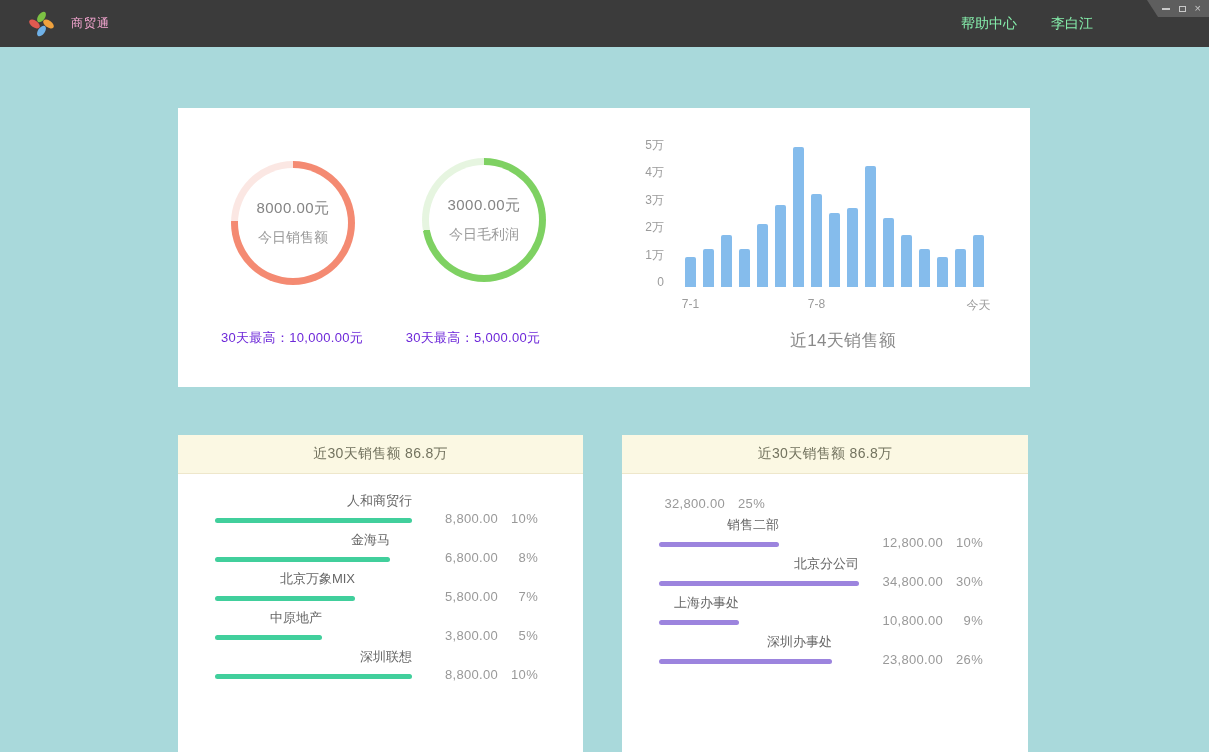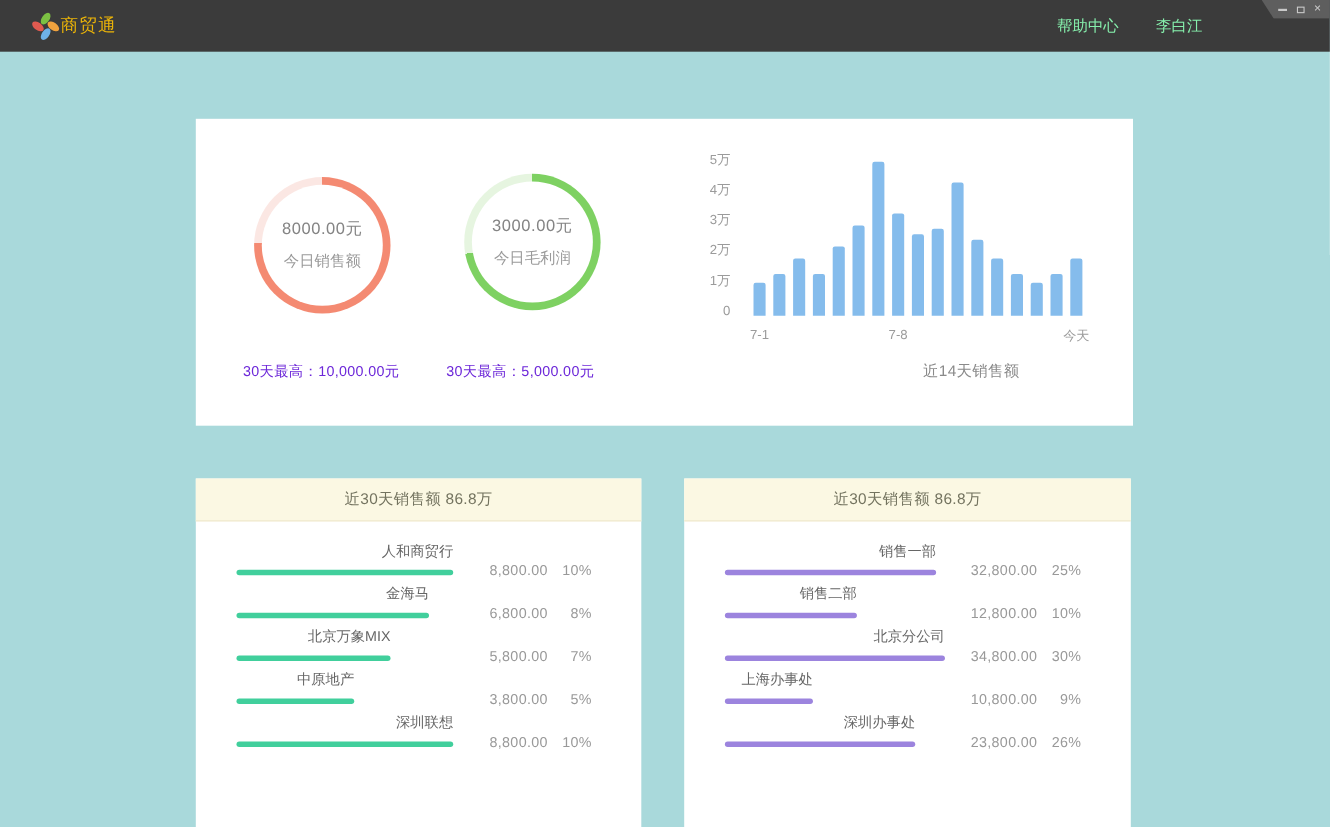--- a/index.html
+++ b/index.html
@@ -4,21 +4,21 @@
 <style>
   html,body{margin:0;padding:0;}
   body{width:1209px;height:752px;overflow:hidden;}
   .app{position:relative;width:1209px;height:752px;background:#a9d9db;
        font-family:"Liberation Sans","DejaVu Sans",sans-serif;}
 
   
   .topbar{position:absolute;top:0;left:0;right:0;height:47px;background:#3b3b3b;
           display:flex;align-items:center;padding-left:28px;box-sizing:border-box;}
   .logo{display:flex;align-items:center;}
-  .app-title{color:#eab308;font-size:16px;letter-spacing:1px;}
+  .app-title{color:#f9a8d4;font-size:12px;margin-left:16px;letter-spacing:1px;}
   .topnav{margin-left:auto;display:flex;gap:34px;margin-right:116px;}
   .nav-item{color:#86efac;font-size:14px;text-decoration:none;cursor:pointer;}
   .winctrl{position:absolute;top:0;right:0;width:62px;height:17px;background:#5e5e5e;
            clip-path:polygon(0 0,100% 0,100% 100%,11px 100%);
            display:flex;align-items:center;justify-content:flex-end;gap:9px;
            padding-right:8px;box-sizing:border-box;}
   .wbtn{display:flex;align-items:center;justify-content:center;cursor:pointer;height:100%;}
   .glyph-min{display:block;width:8px;height:2px;background:#c9c9c9;}
   .glyph-max{display:block;width:7px;height:6px;border:1px solid #c9c9c9;box-sizing:border-box;}
   .glyph-x{color:#c9c9c9;font-size:11px;line-height:1;}
@@ -31,21 +31,21 @@
   .gauge{position:absolute;width:124px;height:124px;border-radius:50%;}
   .g0{left:53px;top:53px;}
   .g1{left:244px;top:50px;}
   .gauge-inner{position:absolute;inset:7px;background:#ffffff;border-radius:50%;
                display:flex;flex-direction:column;align-items:center;justify-content:center;gap:11px;}
   .gauge-value{font-size:15px;color:#848484;letter-spacing:.5px;}
   .gauge-label{font-size:14px;color:#9a9a9a;}
   .fn{position:absolute;top:221px;transform:translateX(-50%);white-space:nowrap;
       font-size:13px;color:#6d28d9;letter-spacing:.3px;}
   .fn0{left:114px;} .fn1{left:295px;}
-  .chart-title{left:665px;color:#8a8a8a;font-size:14px;margin-left:40px;}
+  .chart-title{left:665px;color:#8a8a8a;font-size:17px;}
 
   
   .chart{position:absolute;left:460px;top:8px;width:380px;height:171px;}
   .yaxis{position:absolute;left:0;top:0;bottom:0;width:26px;}
   .ytick{position:absolute;right:0;font-size:12px;color:#9b9b9b;line-height:14px;white-space:nowrap;}
   .bars{position:absolute;left:47px;bottom:0;height:100%;display:flex;align-items:flex-end;gap:7px;}
   .bar{width:11px;border-radius:2px 2px 0 0;}
   .xaxis{position:absolute;left:47px;top:181px;width:300px;height:16px;}
   .xtick{position:absolute;transform:translateX(-50%);font-size:12px;color:#9b9b9b;white-space:nowrap;}
 
@@ -221,24 +221,20 @@
           </div>
         </div>
     </section>
 
     <section class="card list-card right">
       <div class="card-header">
         <span>近30天销售额 86.8万</span>
       </div>
       <div class="card-list">
           <div class="item">
-            <div class="item-left">
-              <div class="item-label">销售一部</div>
-              <div class="item-bar" style="width: 192px; background: rgb(156, 132, 222);"></div>
-            </div>
             <div class="item-right">
               <span class="item-value">32,800.00</span>
               <span class="item-pct">25%</span>
             </div>
           </div>
           <div class="item">
             <div class="item-left">
               <div class="item-label">销售二部</div>
               <div class="item-bar" style="width: 120px; background: rgb(156, 132, 222);"></div>
             </div>

